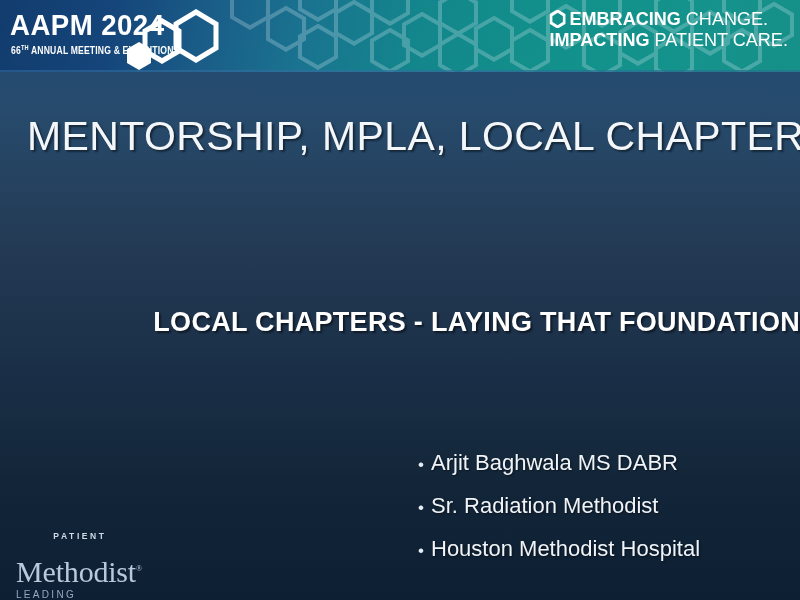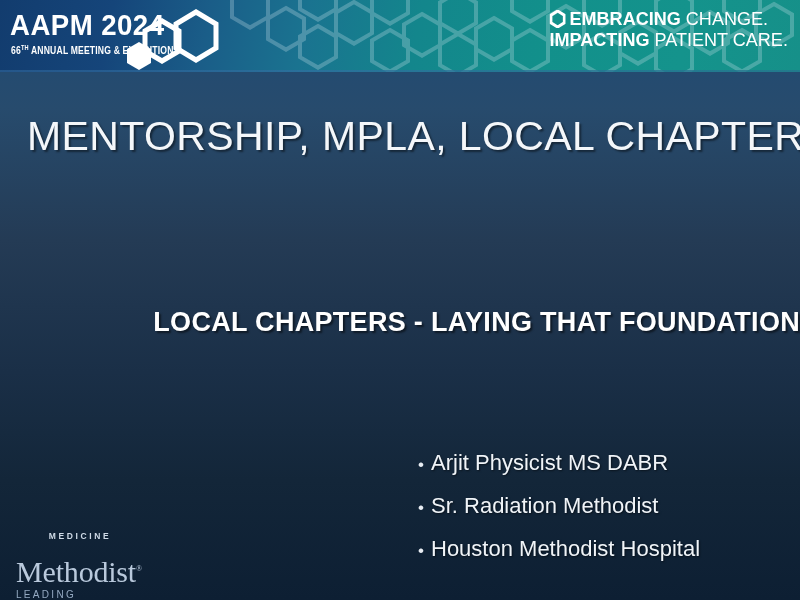--- a/index.html
+++ b/index.html
@@ -307,33 +307,33 @@
     <div class="title-line">MENTORSHIP, MPLA, LOCAL CHAPTERS</div>
   </div>
 
   <div id="subtitle">
     <span id="subtitle-text">LOCAL CHAPTERS - LAYING THAT FOUNDATION</span>
   </div>
 
   <div id="bullets">
     <div class="bullet-row">
       <span class="bullet-dot">•</span>
-      <span class="bullet-text">Arjit Physicist MS DABR</span>
+      <span class="bullet-text">Arjit Baghwala MS DABR</span>
     </div>
     <div class="bullet-row">
       <span class="bullet-dot">•</span>
       <span class="bullet-text">Sr. Radiation Methodist</span>
     </div>
     <div class="bullet-row">
       <span class="bullet-dot">•</span>
       <span class="bullet-text">Houston Methodist Hospital</span>
     </div>
   </div>
 
   <div id="hm-logo">
-    <div id="hm-houston">MEDICINE</div>
+    <div id="hm-houston">PATIENT</div>
     <div id="hm-methodist">
       <span>Methodist</span><span class="reg">®</span>
     </div>
     <div id="hm-leading">LEADING MEDICINE</div>
   </div>
 
 </div>
 
 </body></html>

